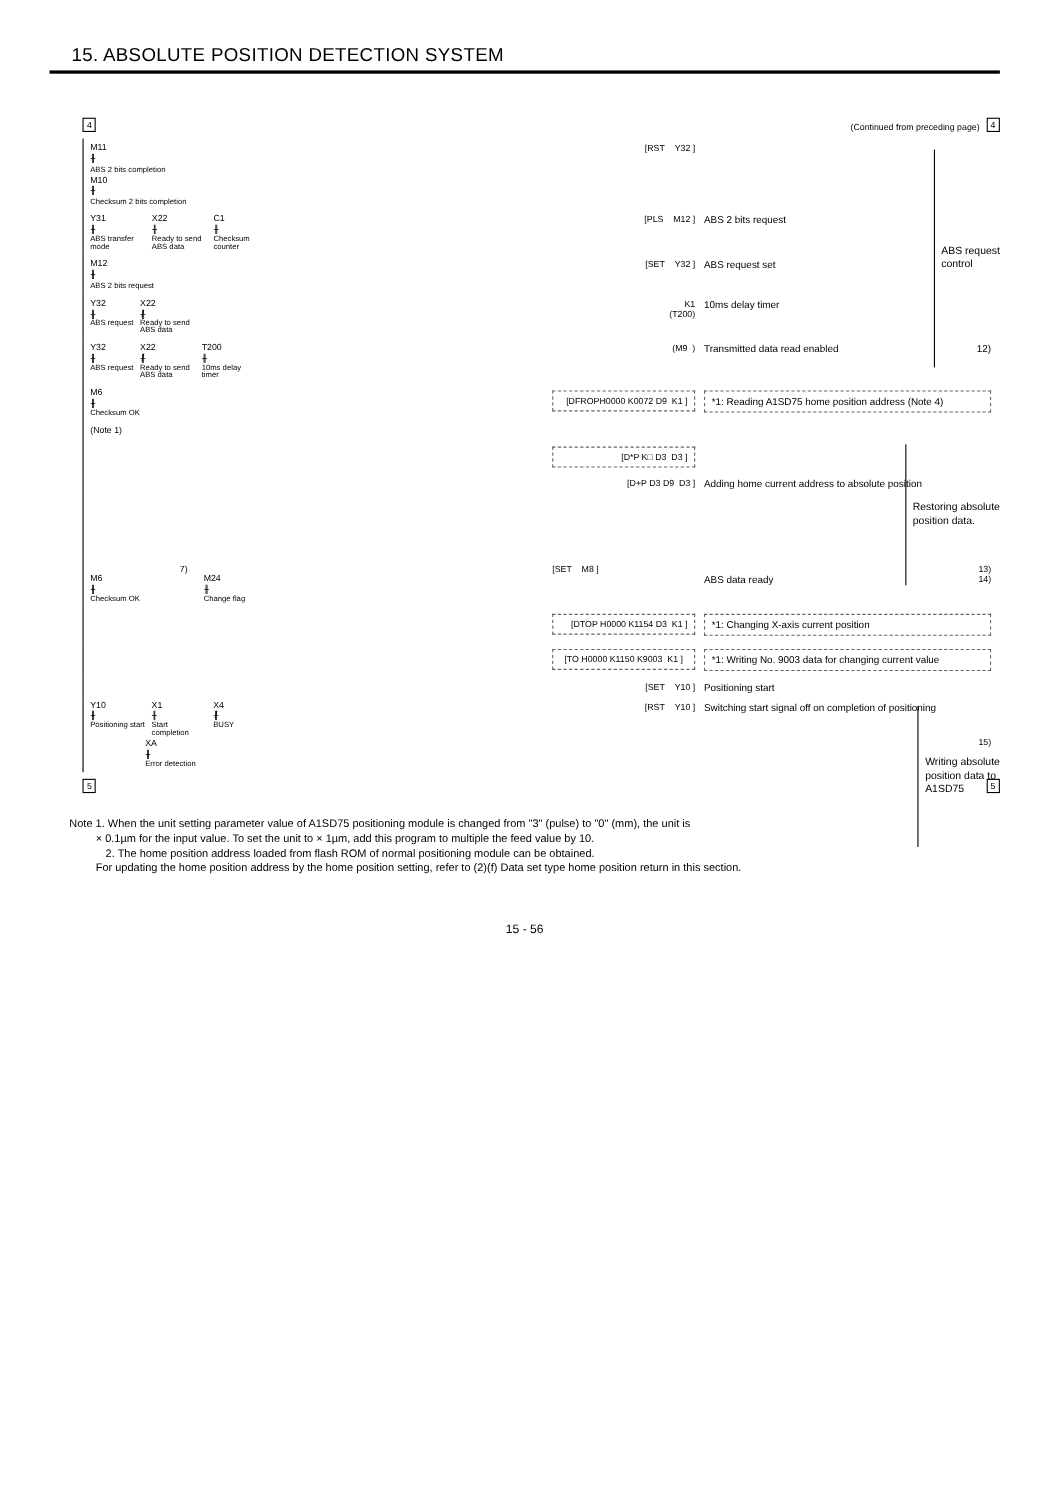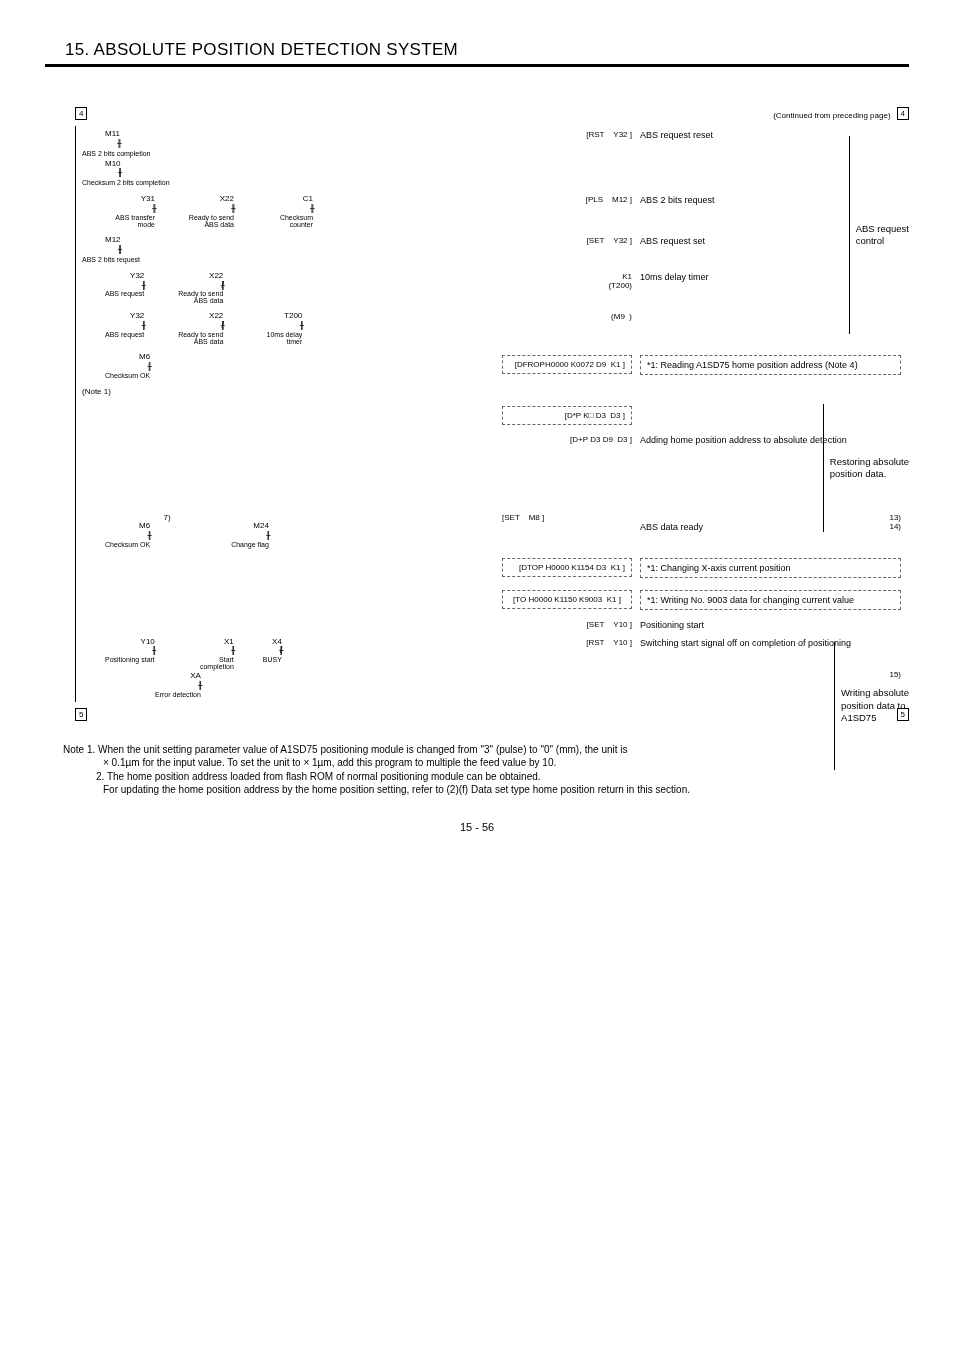--- a/index.html
+++ b/index.html
@@ -57,24 +57,23 @@
     position: absolute;
     right: 0;
     font-size: 9.5px;
     border-left: 1px solid #000;
     padding: 4px 0 4px 6px;
     line-height: 1.3;
   }
   .contact {
     display: inline-block;
     vertical-align: top;
-    text-align: right;
+    text-align: left;
     margin-right: 4px;
     line-height: 1.1;
-    margin-left: 23px;
   }
   .contact-label { font-size: 8px; }
   .contact-sym { font-size: 9px; letter-spacing: -2px;}
   .contact-desc { font-size: 7px; line-height: 1; display:block; max-width:50px;}
   .numbox {
     display: inline-block;
     border: 1px solid #000;
     font-size: 8px;
     padding: 0 3px;
     line-height: 11px;
@@ -87,26 +86,26 @@
     border: 1px dashed #666;
     padding: 4px 6px;
     margin: 2px 0;
   }
   .notes {
     margin: 22px 0 0 18px;
     font-size: 10px;
     line-height: 1.35;
   }
   .note-indent {
-    margin-left: 40px;
+    margin-left: 24px;
   }
   .pagenum {
     text-align: center;
     font-size: 11px;
-    margin-top: 24px;
+    margin-top: 42px;
   }
   .cb-row { display:flex; align-items:flex-start; gap:2px;}
   .cell-small{font-size:7px; line-height:1;}
 </style>
 </head>
 <body>
 
 <div class="page">
   <h2 class="header-title">15. ABSOLUTE POSITION DETECTION SYSTEM</h2>
   <hr class="header-rule">
@@ -139,21 +138,20 @@
           <div class="cb-row">
             <span class="contact"><span class="contact-label">M11</span><br><span class="contact-sym">-| |-</span></span>
           </div>
           <span class="cell-small">ABS 2 bits completion</span>
           <div class="cb-row" style="margin-top:2px;">
             <span class="contact"><span class="contact-label">M10</span><br><span class="contact-sym">-| |-</span></span>
           </div>
           <span class="cell-small">Checksum 2 bits completion</span>
         </div>
         <div class="ladder-mid" style="text-align:right;">[<span>RST</span>&nbsp;&nbsp;&nbsp;&nbsp;<span>Y32</span>&nbsp;]</div>
-        <div class="ladder-comment"><span>ABS request reset</span></div>
       </div>
 
       <div class="ladder-row">
         <div class="ladder-left">
           <div class="cb-row">
             <span class="contact"><span class="contact-label">Y31</span><br><span class="contact-sym">-| |-</span><span class="contact-desc">ABS transfer mode</span></span>
             <span class="contact"><span class="contact-label">X22</span><br><span class="contact-sym">-| |-</span><span class="contact-desc">Ready to send ABS data</span></span>
             <span class="contact"><span class="contact-label">C1</span><br><span class="contact-sym">-| |-</span><span class="contact-desc">Checksum counter</span></span>
           </div>
         </div>
@@ -185,20 +183,21 @@
 
       <div class="ladder-row">
         <div class="ladder-left">
           <div class="cb-row">
             <span class="contact"><span class="contact-label">Y32</span><br><span class="contact-sym">-| |-</span><span class="contact-desc">ABS request</span></span>
             <span class="contact"><span class="contact-label">X22</span><br><span class="contact-sym">-|/|-</span><span class="contact-desc">Ready to send ABS data</span></span>
             <span class="contact"><span class="contact-label">T200</span><br><span class="contact-sym">-| |-</span><span class="contact-desc">10ms delay timer</span></span>
           </div>
         </div>
         <div class="ladder-mid" style="text-align:right;">(<span>M9</span>&nbsp;&nbsp;)</div>
+        <div class="ladder-comment"><span>Transmitted data read enabled</span><span style="float:right;">12)</span></div>
       </div>
 
       <div class="ladder-row">
         <div class="ladder-left">
           <div class="cb-row">
             <span class="contact"><span class="contact-label">M6</span><br><span class="contact-sym">-| |-</span><span class="contact-desc">Checksum OK</span></span>
           </div>
           <div style="font-size:8px;margin-top:8px;">(Note 1)</div>
         </div>
         <div class="ladder-mid" style="text-align:right;">
@@ -212,21 +211,21 @@
       <div class="ladder-row">
         <div class="ladder-left"></div>
         <div class="ladder-mid" style="text-align:right;">
           <div class="dash-group">[<span>D*P   K□   D3</span>&nbsp;&nbsp;<span>D3</span>&nbsp;]</div>
         </div>
       </div>
 
       <div class="ladder-row">
         <div class="ladder-left"></div>
         <div class="ladder-mid" style="text-align:right;">[<span>D+P   D3   D9</span>&nbsp;&nbsp;<span>D3</span>&nbsp;]</div>
-        <div class="ladder-comment"><span>Adding home position address to absolute detection</span></div>
+        <div class="ladder-comment"><span>Adding home current address to absolute position</span></div>
       </div>
 
       <div style="height:60px;border-left:1px solid #000;margin-left:0;"></div>
 
       <div class="ladder-row">
         <div class="ladder-left">
           <div style="text-align:center;font-size:8px;width:170px;">7)</div>
           <div class="cb-row">
             <span class="contact"><span class="contact-label">M6</span><br><span class="contact-sym">-| |-</span><span class="contact-desc">Checksum OK</span></span>
             <span style="width:50px;"></span>

